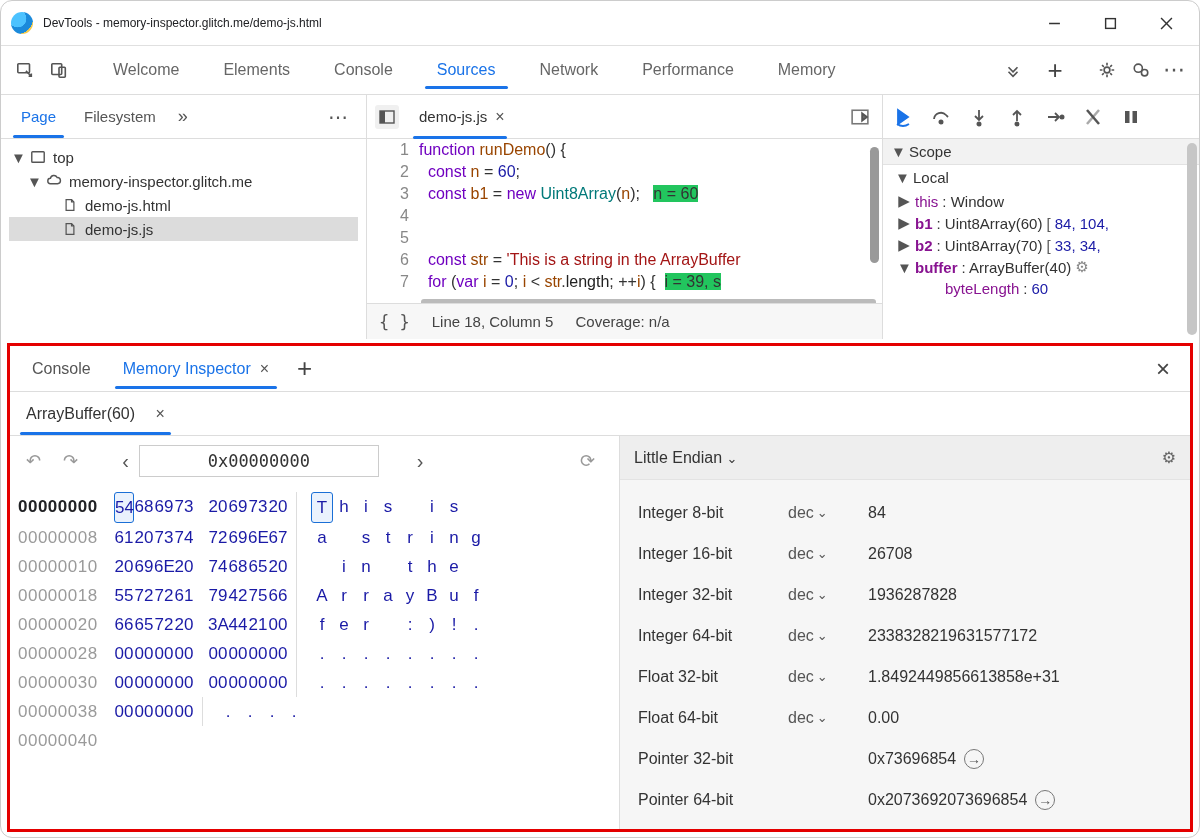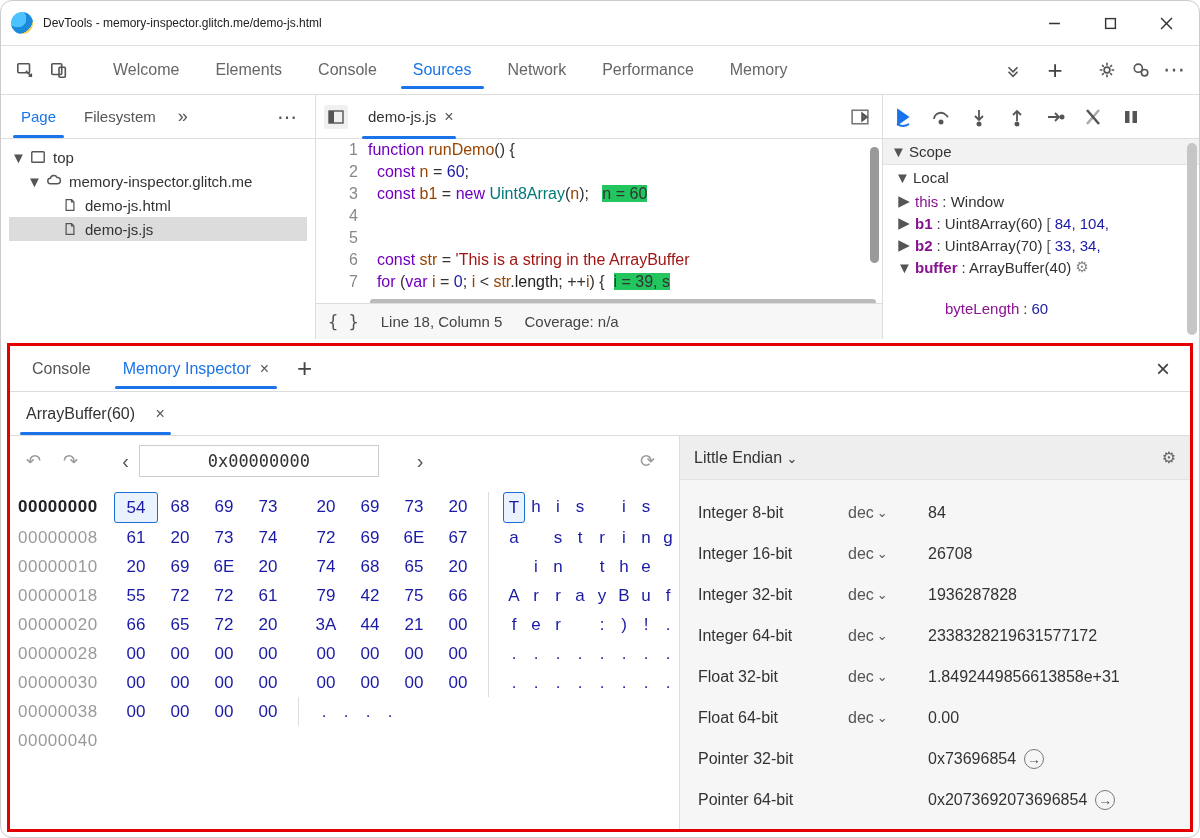--- a/index.html
+++ b/index.html
@@ -8,27 +8,27 @@
 .titlebar-left{display:flex;align-items:center;gap:10px}
 .app-icon{width:22px;height:22px;border-radius:50%;background:radial-gradient(circle at 30% 30%, #4cc2ff 0 40%, #1b8adb 41% 70%, #f2c94c 71% 100%);position:relative}
 .title-text{font-size:12px;color:#202124}
 .win-ctrls{display:flex;gap:10px}
 .win-btn{width:46px;height:34px;display:flex;align-items:center;justify-content:center;font-size:15px;color:#444}
 .win-btn svg{width:13px;height:13px}
 .hr{height:1px;background:#e0e0e0}
 .topbar{height:48px;display:flex;align-items:center;padding:0 10px;gap:6px}
 .tb-icon{width:28px;height:28px;display:flex;align-items:center;justify-content:center;color:#555}
 .tb-icon svg{width:18px;height:18px;stroke:#555;fill:none;stroke-width:1.8}
-.tabs{display:flex;gap:4px;margin-left:18px;flex:1}
+.tabs{display:flex;gap:12px;margin-left:18px;flex:1}
 .tab{padding:10px 16px;font-size:16px;color:#666;cursor:pointer;position:relative}
 .tab.active{color:#1a73e8}
 .tab.active::after{content:"";position:absolute;left:4px;right:4px;bottom:0;height:3px;background:#1a73e8;border-radius:2px}
 .chevrons{display:flex;align-items:center;gap:14px;padding:0 18px}
 .workspace{display:flex;height:245px;border-top:1px solid #ddd}
-.left-panel{width:315px;border-right:1px solid #ddd;display:flex;flex-direction:column}
+.left-panel{width:366px;border-right:1px solid #ddd;display:flex;flex-direction:column}
 .lp-tabs{height:44px;display:flex;align-items:center;border-bottom:1px solid #ddd;padding:0 6px}
 .lp-tab{padding:8px 14px;font-size:15px;color:#555}
 .lp-tab.active{color:#1a73e8;position:relative}
 .lp-tab.active::after{content:"";position:absolute;left:6px;right:6px;bottom:-5px;height:3px;background:#1a73e8;border-radius:2px}
 .lp-chev{margin:0 8px;font-size:18px;color:#555}
 .lp-kebab{margin-left:auto;font-size:20px;color:#555;letter-spacing:2px;padding-right:10px}
 .tree{padding:6px 8px;font-size:15px}
 .tree-row{display:flex;align-items:center;gap:6px;padding:3px 2px}
 .tree-row.sel{background:#dcdcdc}
 .tri{width:12px;text-align:center;color:#555}
@@ -85,21 +85,21 @@
 .mem-toolbar{height:50px;display:flex;align-items:center;padding:0 10px;gap:10px}
 .mt-btn{color:#999;font-size:18px;padding:2px 6px}
 .mt-nav{margin-left:28px;font-size:20px;color:#555}
 .addr-in{width:240px;height:32px;border:1px solid #ccc;font-family:Consolas,monospace;font-size:17px;text-align:center;color:#333}
 .mt-refresh{margin-left:auto;margin-right:8px}
 .hex-table{font-family:Consolas,monospace;font-size:17px;line-height:29px;padding:6px 0 6px 8px;flex:1;overflow:auto}
 .hex-row{display:flex}
 .hx-addr{width:96px;color:#9a9a9a;letter-spacing:0.5px}
 .hx-addr.first{color:#202124;font-weight:600}
 .hx-bytes{display:flex}
-.hx-b{width:44px;text-align:center;color:#1a1aa6}
+.hx-b{width:20px;text-align:center;color:#1a1aa6}
 .hx-gap{width:14px}
 .hx-sel{border:1.5px solid #1a6fd6;border-radius:3px;background:#eaf2fd}
 .asc-sep{width:1px;background:#ddd;margin:0 8px}
 .hx-ascii{display:flex;margin-left:6px}
 .hx-a{width:22px;text-align:center;color:#1a1aa6}
 .mem-right{width:570px;display:flex;flex-direction:column;background:#f6f6f6}
 .endian{height:44px;display:flex;align-items:center;padding:0 14px;color:#333;font-size:16px;border-bottom:1px solid #e3e3e3;background:#eee}
 .endian .gear{margin-left:auto;color:#666}
 .val-rows{flex:1;overflow:auto;padding:12px 0}
 .vr{display:flex;align-items:center;height:41px;padding:0 18px;gap:0;font-size:16px;color:#333}
@@ -365,21 +365,21 @@
             <span class="sc-key sc-bold">b2</span>
             <span class="sc-type">: Uint8Array(70)</span>
             <span class="sc-arr">[<span class="sc-num-arr"> 33, 34,</span></span>
           </div>
           <div class="sc-row">
             <span class="tri" style="width:14px">▼</span>
             <span class="sc-key sc-bold">buffer</span>
             <span class="sc-type">: ArrayBuffer(40)</span>
             <span style="color:#888">⚙</span>
           </div>
-          <div class="sc-row" style="padding-left: 44px; margin-top: 20px;">
+          <div class="sc-row" style="padding-left: 44px;">
             <span class="tri" style="width:14px"></span>
             <span class="sc-key">byteLength</span>
             <span class="sc-type">: </span>
             <span class="sc-num-arr">60</span>
           </div>
         </div>
       <div class="vscroll2"></div>
     </div>
   </div>
 </div>

